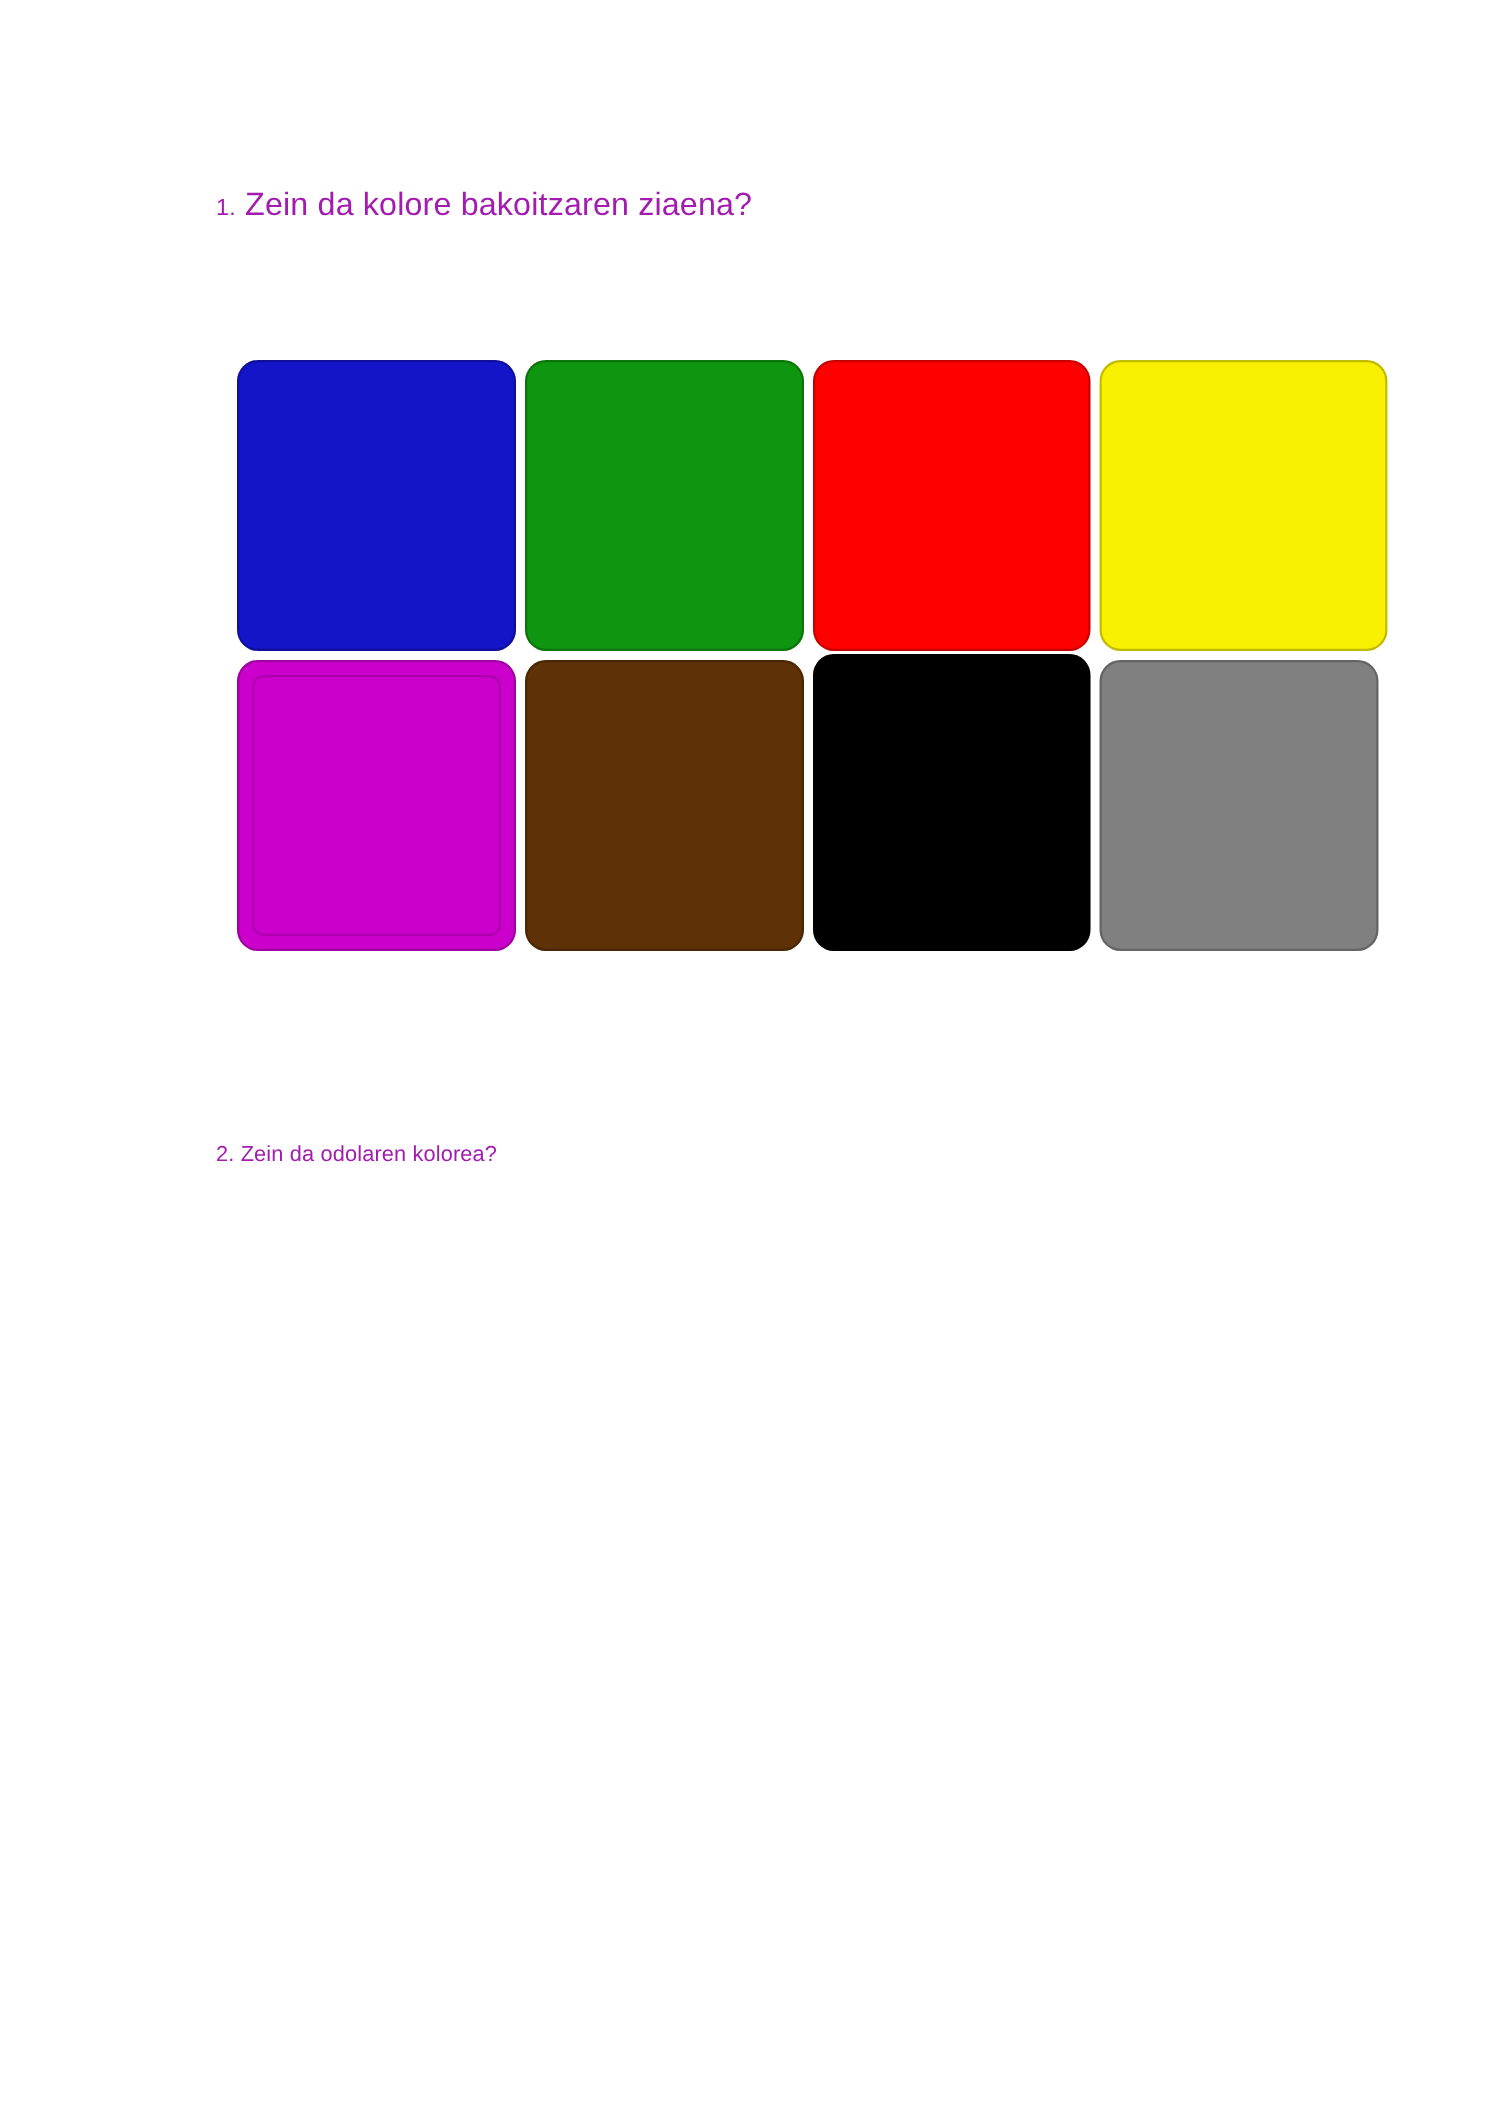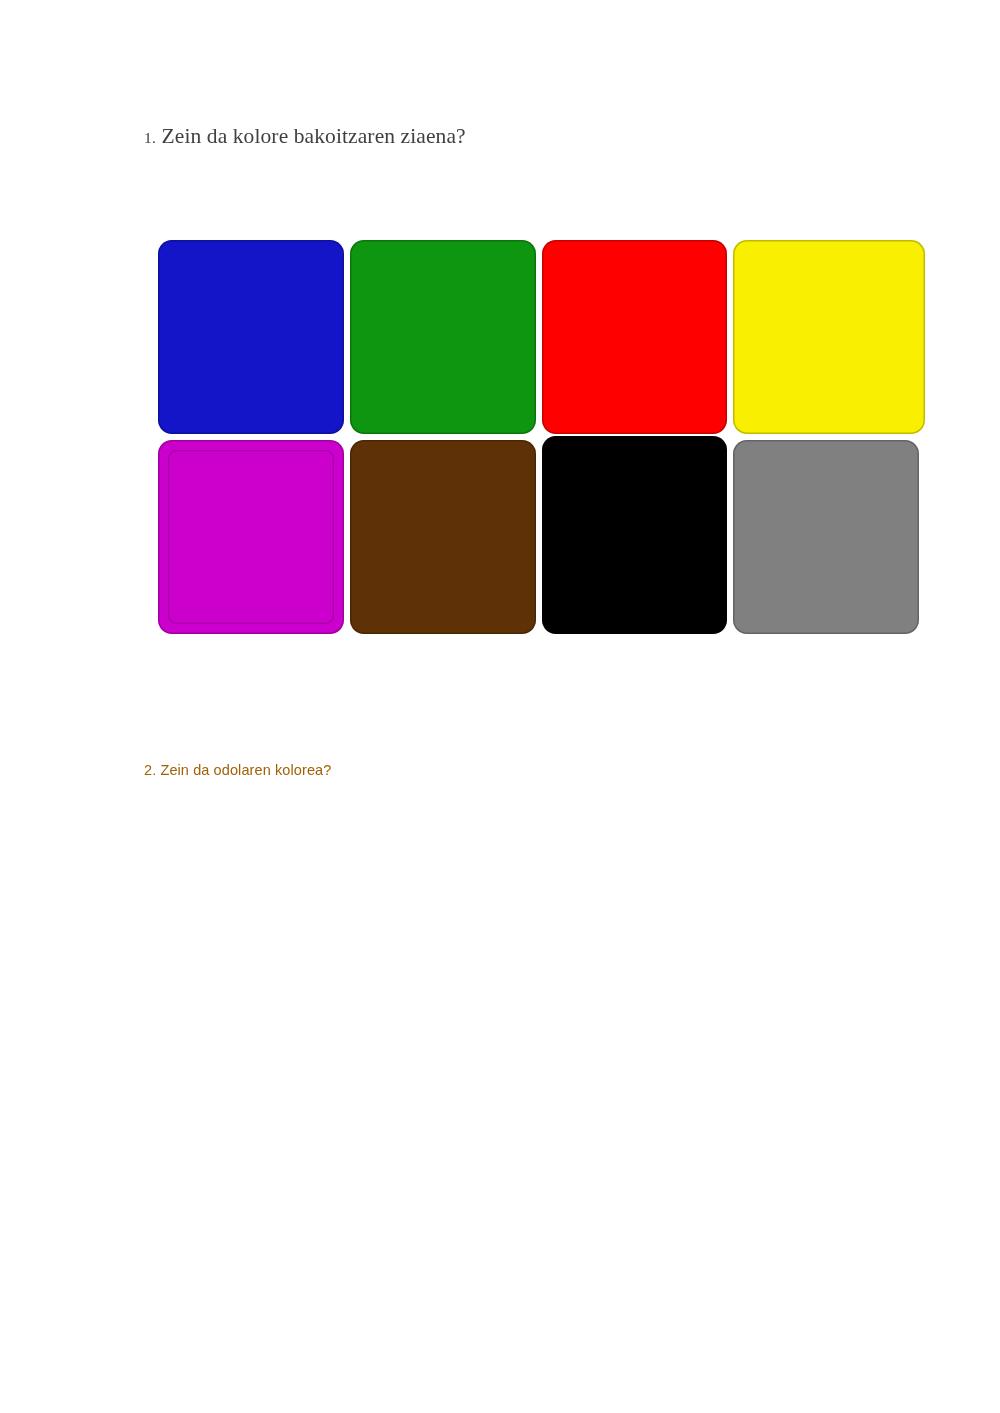--- a/index.html
+++ b/index.html
@@ -22,23 +22,22 @@
   }
 
   
   .question-1 {
     position: absolute;
     left: 144px;
     top: 123px;
     font-size: 21.5px;
     line-height: 1.25;
     letter-spacing: 0.1px;
-    color: #404040;
+    color: #a21caf;
     white-space: nowrap;
-    font-family: Liberation Serif, serif;
   }
   .question-1 .qnum {
     font-size: 15.5px;
     vertical-align: baseline;
     letter-spacing: 0.2px;
   }
 
   
   .swatch-grid {
     position: absolute;
@@ -84,21 +83,21 @@
   .swatch.nudge-right { margin-right: -6px; }
 
   
   .question-2 {
     position: absolute;
     left: 144px;
     top: 761px;
     font-size: 14.5px;
     line-height: 1.3;
     letter-spacing: 0.1px;
-    color: #a16207;
+    color: #a21caf;
     white-space: nowrap;
   }
 </style>
 </head>
 <body>
 
 <div class="page">
 
   <div class="question-1">
     <span class="qnum">1.</span><span> Zein da kolore bakoitzaren ziaena?</span>

